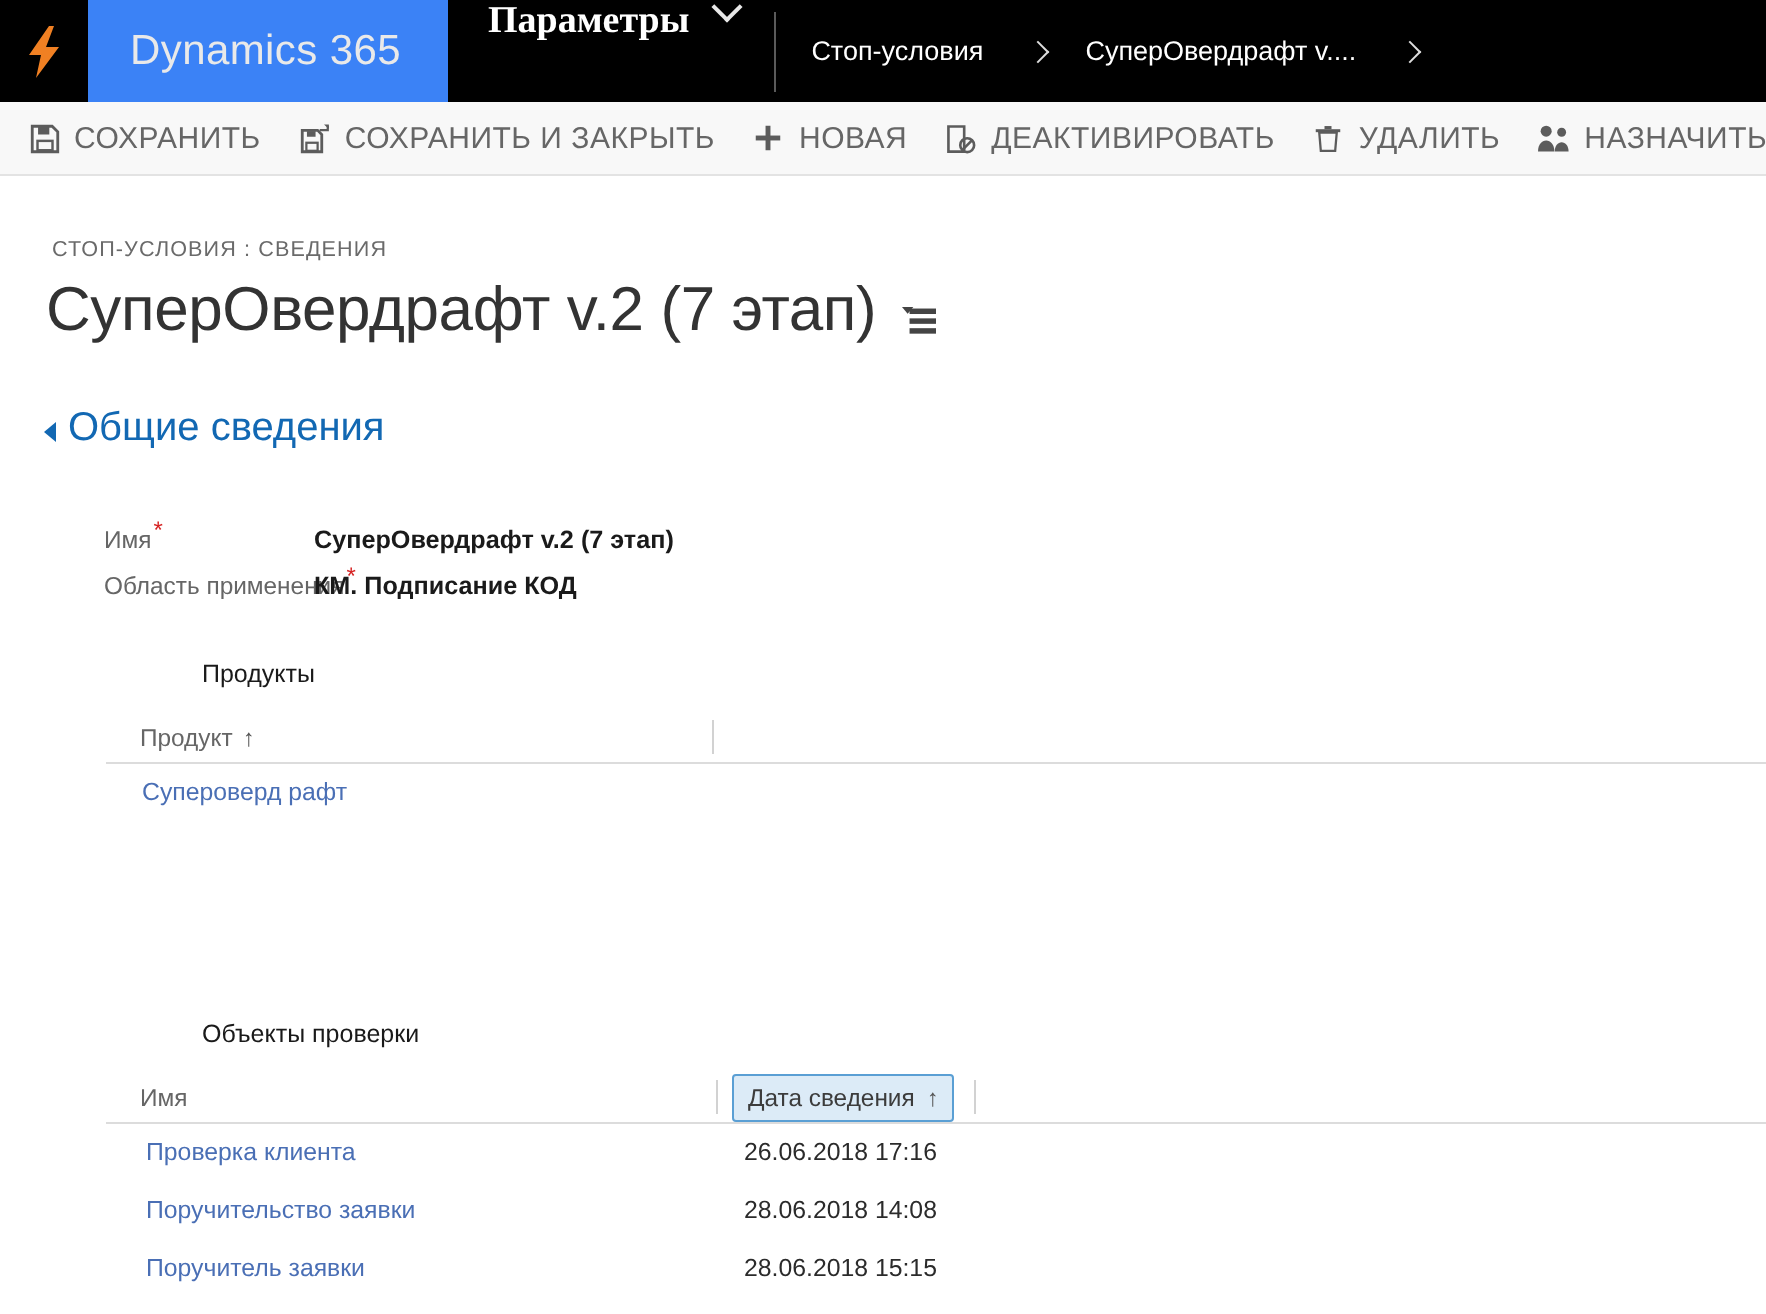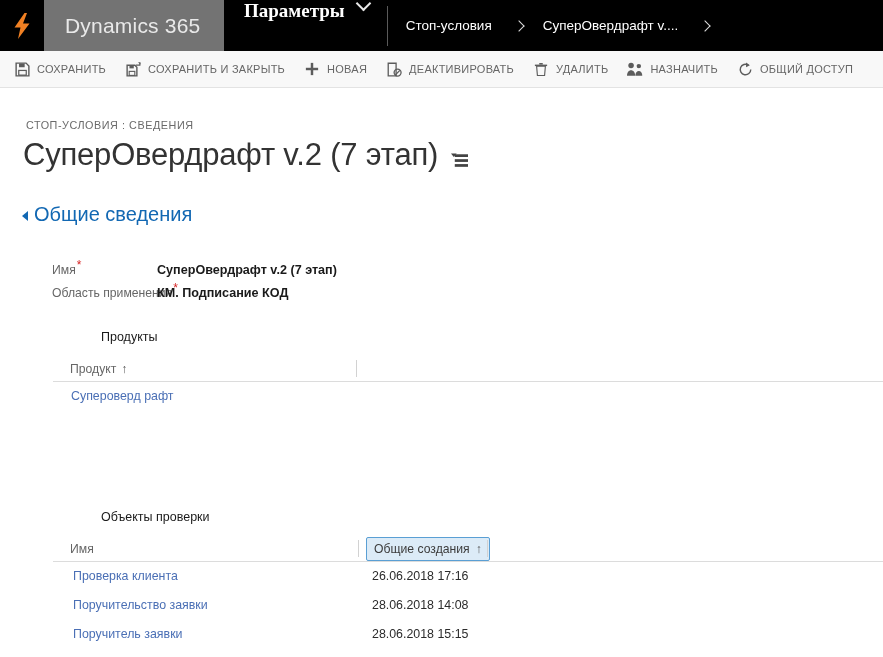--- a/index.html
+++ b/index.html
@@ -17,21 +17,21 @@
     background: #000000;
     display: flex; align-items: stretch;
   }
   .logo-cell {
     width: 44px; height: 51px;
     display: flex; align-items: center; justify-content: center;
     background: #000;
   }
   .bolt { display: block; }
   .brand-cell {
-    width: 180px; height: 51px; background: #737373;
+    width: 180px; height: 51px; background: #3b82f6;
     display: flex; align-items: center; padding-left: 21px;
   }
   .brand-text {
     color: #e9e9e9; font-size: 21px; font-weight: 300;
     letter-spacing: .2px; white-space: nowrap;
   }
   .module-cell {
     height: 51px; display: flex; align-items: flex-start;
     padding: 0 18px 0 20px; gap: 13px;
   }
@@ -68,21 +68,21 @@
     position: absolute; left: 0; top: 51px; width: 883px; height: 37px;
     background: #f8f8f8; border-bottom: 1px solid #e3e3e3;
     display: flex; align-items: center; padding-left: 14px;
     overflow: hidden; white-space: nowrap;
   }
   .cmd {
     display: flex; align-items: center; gap: 7px;
     margin-right: 19px; cursor: default; flex: 0 0 auto;
   }
   .cmd-label {
-    color: #666666; font-size: 11px; text-transform: uppercase;
+    color: #666666; font-size: 15px; text-transform: uppercase;
     letter-spacing: .25px; white-space: nowrap;
   }
   .cmd-icon {
     width: 16px; height: 16px; flex: 0 0 auto;
     display: flex; align-items: center; justify-content: center;
     color: #5c5c5c;
   }
 
   
   .page-head { position: absolute; left: 0; top: 88px; width: 883px; }
@@ -328,21 +328,21 @@
   <div class="grid-wrap" style="top:510px;">
     <div class="grid-title">Объекты проверки</div>
     <div class="grid">
       <div class="grid-header">
         <div class="gh-cell pad" style="width:305px;">
           <span>Имя</span>
         </div>
         <div class="col-sep" style="left:305px;"></div>
         <div style="width:8px;"></div>
         <div class="gh-cell gh-boxed">
-          <span>Общие создания</span>
+          <span>Дата сведения</span>
           <span class="sort-arrow">↑</span>
         </div>
         <div class="col-sep" style="left:434px;"></div>
       </div>
 
       <div class="grow">
         <div class="gcell-link" style="width:305px;padding-left:20px;">Проверка клиента</div>
         <div class="gcell-text" style="padding-left:14px;text-align:right;">26.06.2018 17:16</div>
       </div>
       <div class="grow">

